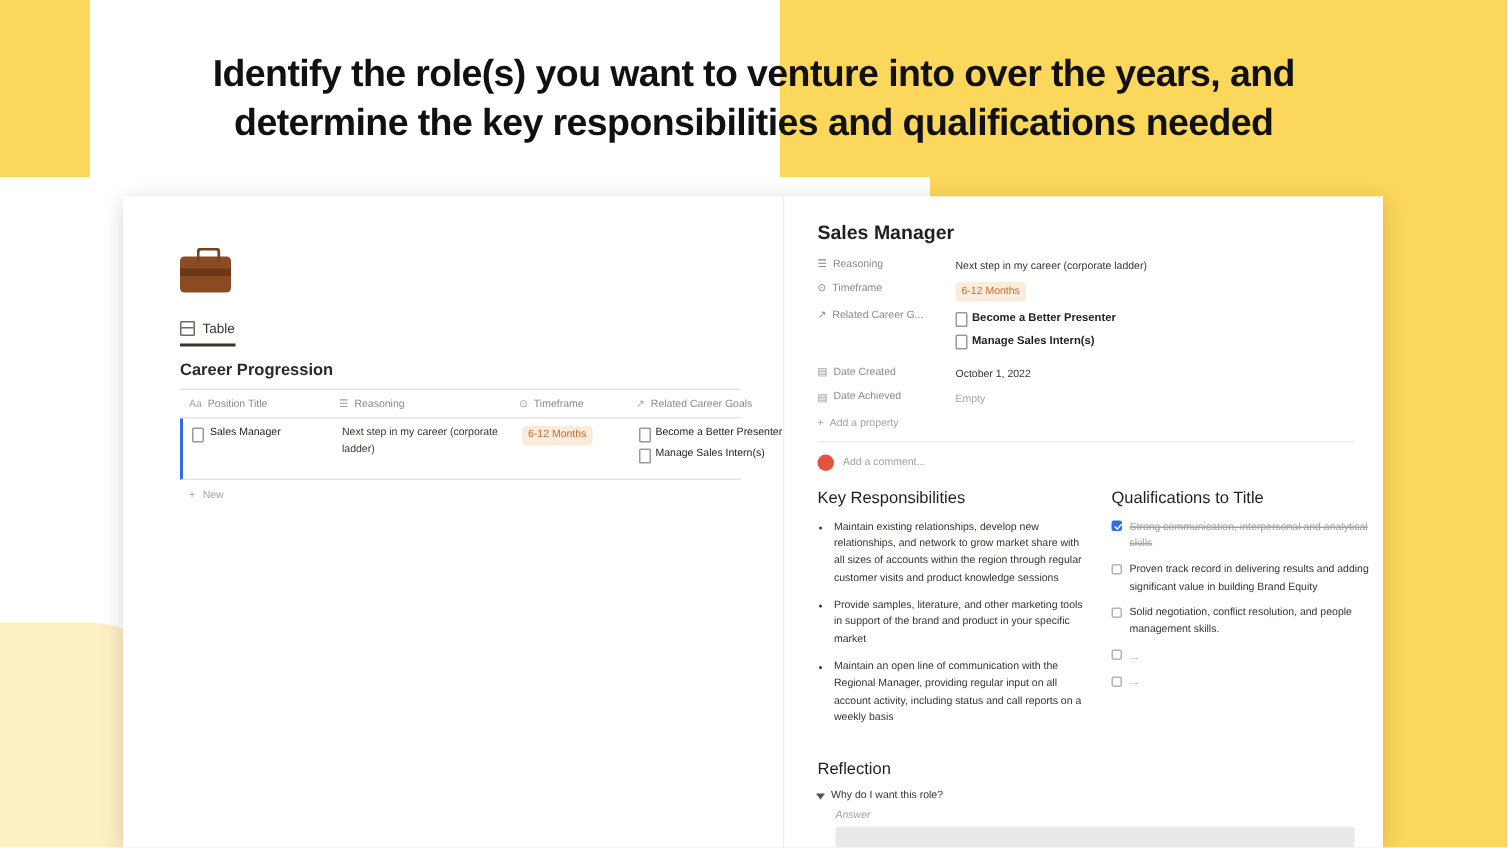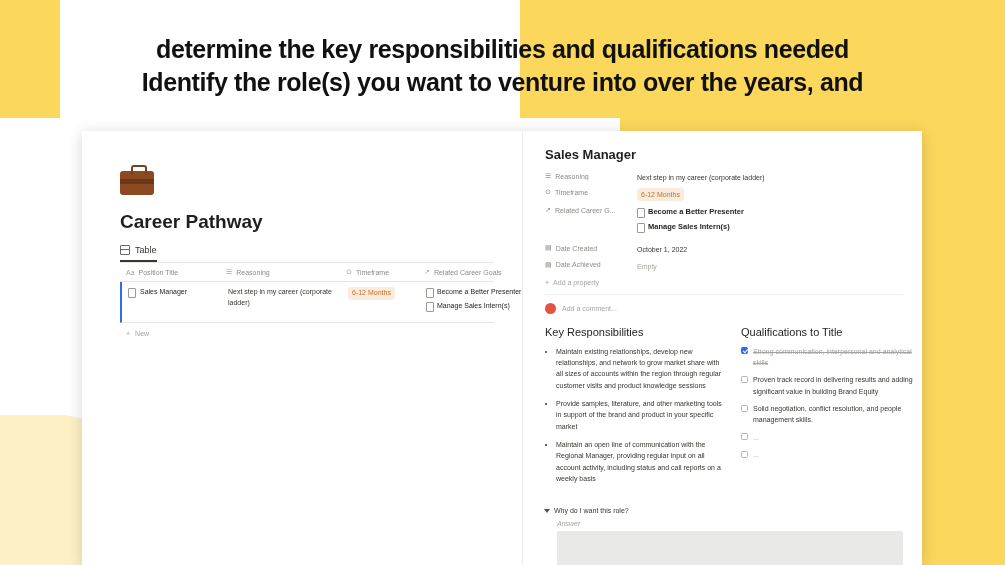--- a/index.html
+++ b/index.html
@@ -415,38 +415,38 @@
 
 <div id="bg">
   <div class="bg-yellow-right"></div>
   <div class="bg-yellow-left"></div>
   <div class="bg-white-top"></div>
   <div class="bg-white-wedge"></div>
   <div class="bg-pale-corner"></div>
 </div>
 
 <div id="headline">
+  <span class="line">Identify the role(s) you want to venture into over the years, and</span>
   <span class="line">determine the key responsibilities and qualifications needed</span>
-  <span class="line">Identify the role(s) you want to venture into over the years, and</span>
 </div>
 
 <div id="app-card">
 
   <div id="left-pane">
     <div class="left-inner">
       <div class="briefcase">
         <div class="body"></div>
         <div class="flap"></div>
         <div class="handle"></div>
       </div>
-      <div class="page-title">Career Pathway</div>
       <div class="view-tab">
         <span class="tb-ico"></span>
         <span>Table</span>
       </div>
+      <div class="db-title">Career Progression</div>
 
       <div class="db-table">
         <div class="db-head">
           <div class="cell c1">
             <span class="hico">Aa</span>
             <span>Position Title</span>
           </div>
           <div class="cell c2">
             <span class="hico">☰</span>
             <span>Reasoning</span>
@@ -590,20 +590,21 @@
           <span class="txt dots">...</span>
         </div>
         <div class="check-item">
           <span class="cbox"></span>
           <span class="txt dots">...</span>
         </div>
       </div>
     </div>
 
     <div class="reflection">
+      <div class="h2">Reflection</div>
       <div class="toggle-row">
         <span class="caret"></span>
         <span>Why do I want this role?</span>
       </div>
       <div class="answer-block">Answer</div>
       <div class="gray-box"></div>
     </div>
   </div>
 </div>
 

